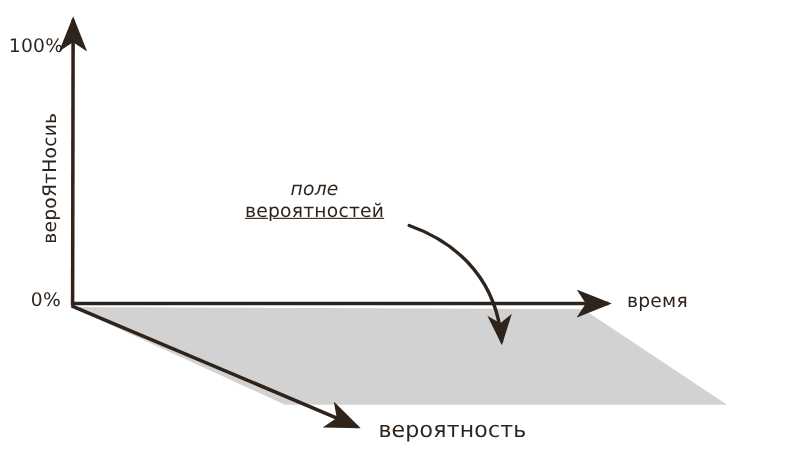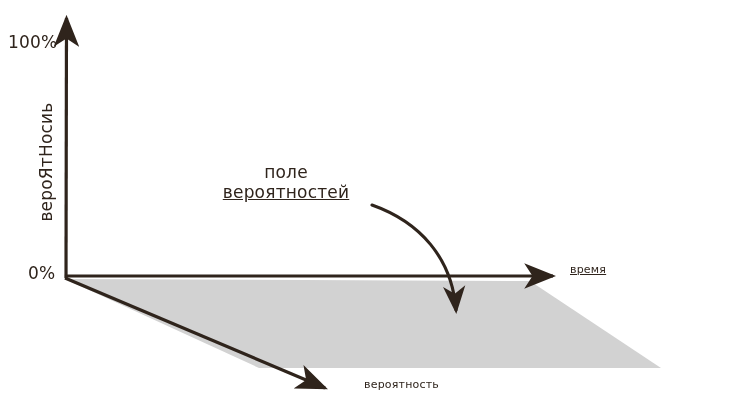--- a/index.html
+++ b/index.html
@@ -49,36 +49,35 @@
     top: 152px;
     width: 120px;
     text-align: center;
     font-size: 17px;
     transform: rotate(-90deg);
     transform-origin: 50% 50%;
   }
   #label-xaxis {
     left: 570px;
     top: 264px;
-    font-size: 11px;
-    text-decoration: underline;
+    font-size: 17px;
   }
   #label-zaxis {
-    left: 364px;
+    left: 344px;
     top: 379px;
-    font-size: 11px;
+    font-size: 20px;
   }
   #label-field {
     left: 198px;
     top: 162px;
     width: 176px;
     text-align: center;
     font-size: 17px;
   }
-  #label-field .line1 { display: block; }
+  #label-field .line1 { display: block; font-style: italic; }
   #label-field .line2 { display: block; text-decoration: underline; }
 </style>
 </head>
 <body>
 
 <div id="diagram-root">
 
   <svg id="diagram-svg" viewBox="0 0 738 412">
     <defs>
       <marker id="arrowhead-solid" viewBox="0 0 10 8" refX="9" refY="4" markerWidth="10" markerHeight="8" orient="auto-start-reverse">

